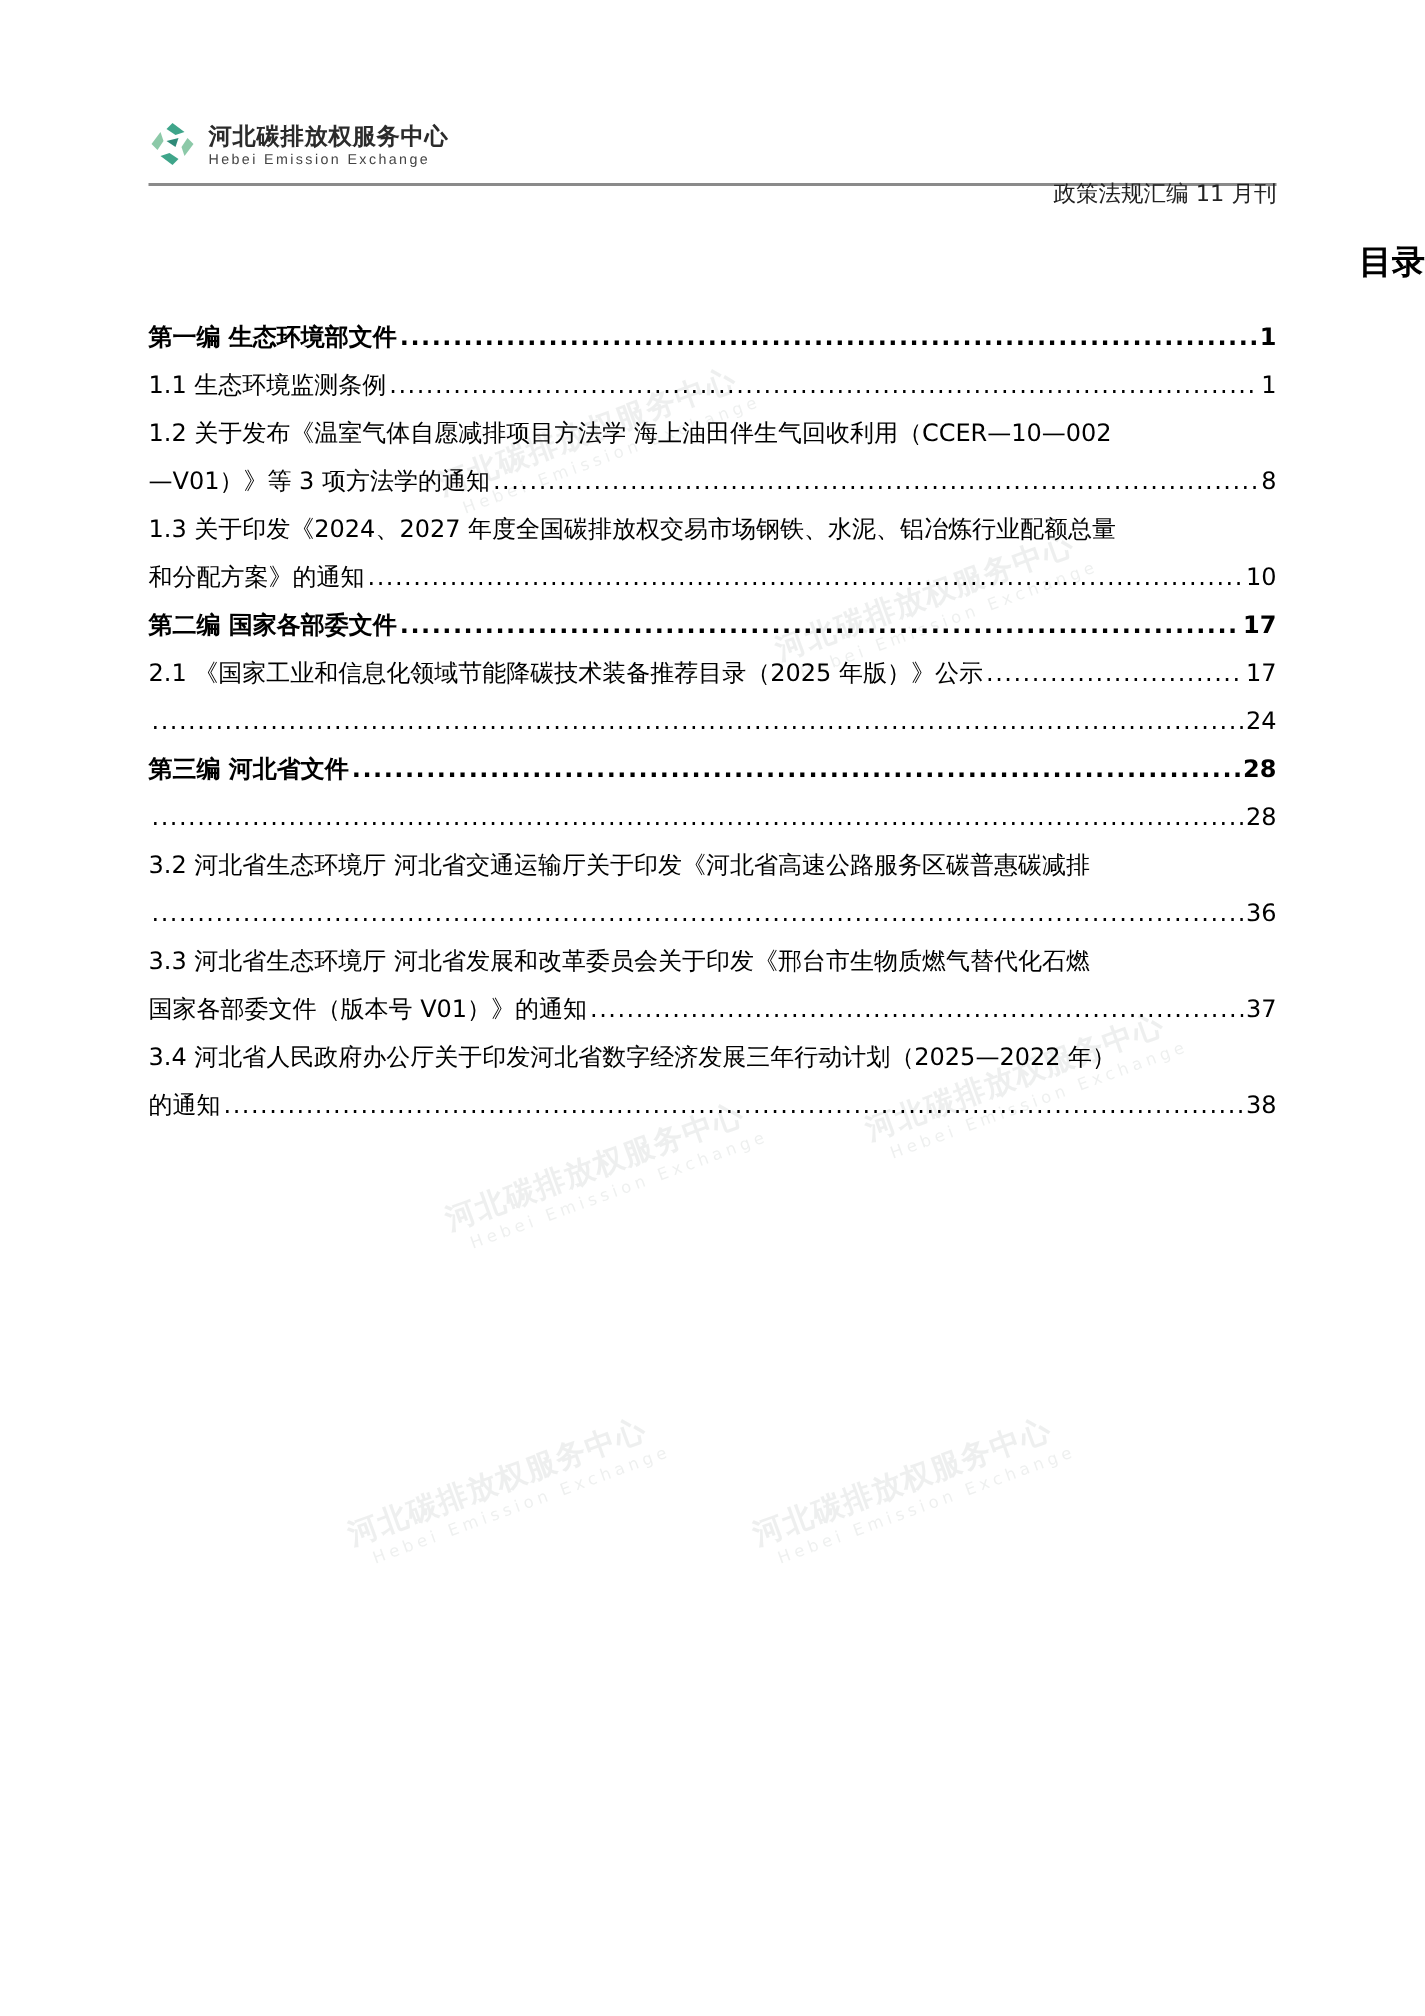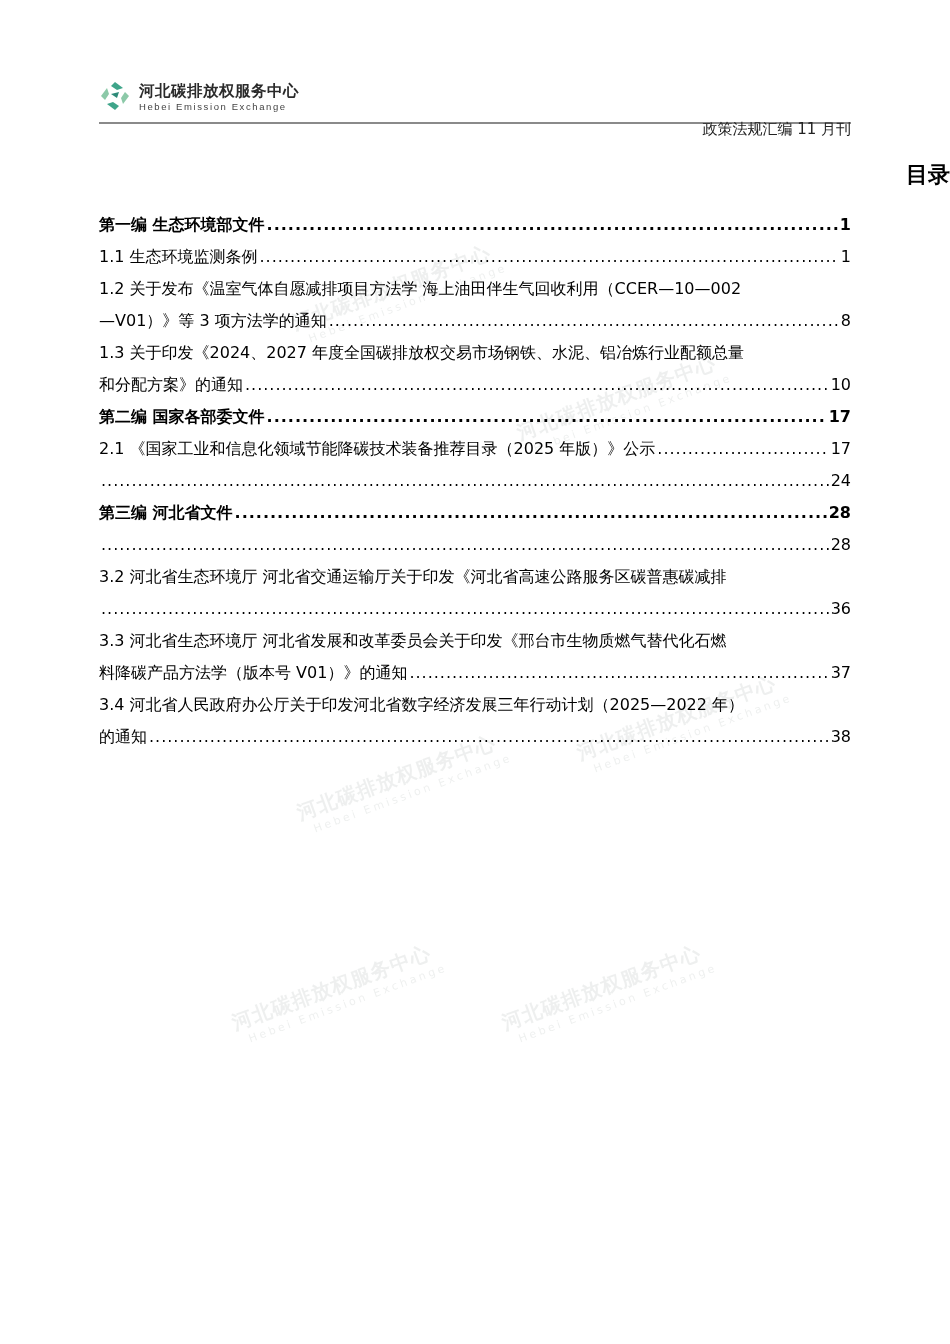--- a/index.html
+++ b/index.html
@@ -143,21 +143,21 @@
     <div class="entry">
         <span class="dots"></span>
         <span class="pg">36</span>
       </div>
   </div>
   <div class="row">
     <div class="line1">3.3  河北省生态环境厅  河北省发展和改革委员会关于印发《邢台市生物质燃气替代化石燃</div>
   </div>
   <div class="row">
     <div class="entry">
-        <span class="txt">料降碳产品方法学（版本号 V01）》的通知</span>
+        <span class="txt">国家各部委文件（版本号 V01）》的通知</span>
         <span class="dots"></span>
         <span class="pg">37</span>
       </div>
   </div>
   <div class="row">
     <div class="line1">3.4  河北省人民政府办公厅关于印发河北省数字经济发展三年行动计划（2025—2022 年）</div>
   </div>
   <div class="row">
     <div class="entry">
         <span class="txt">的通知</span>

